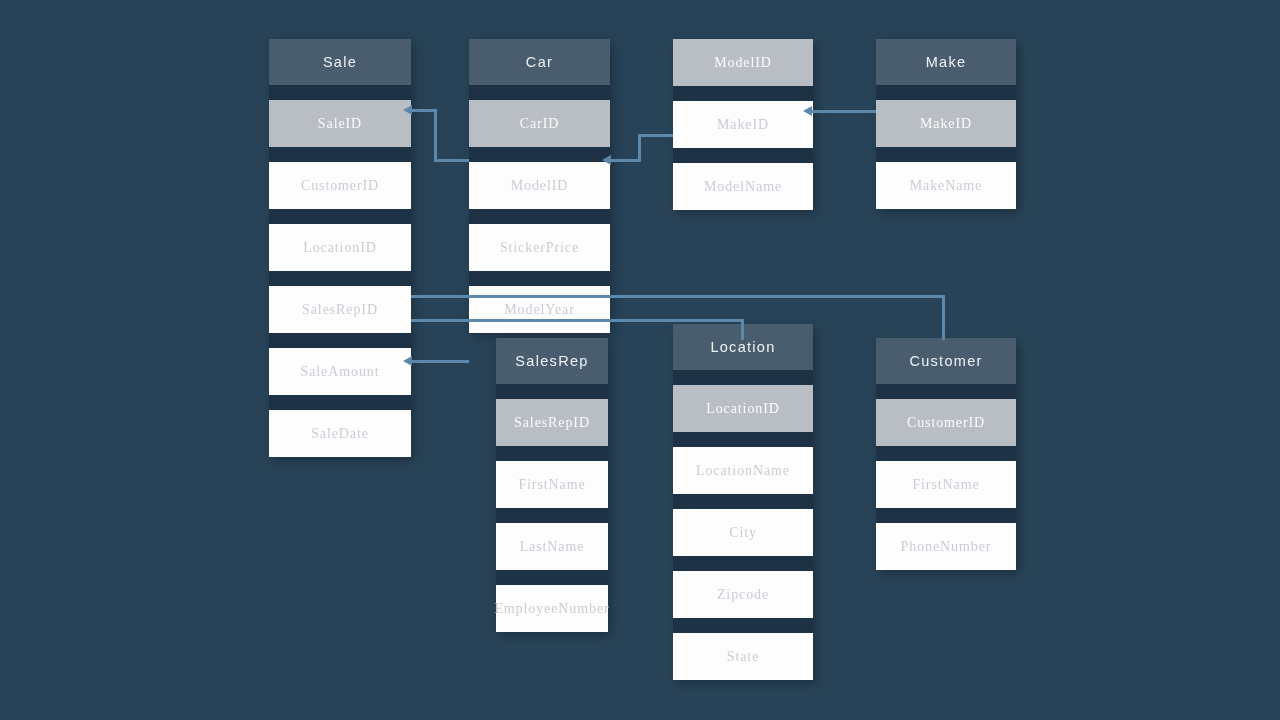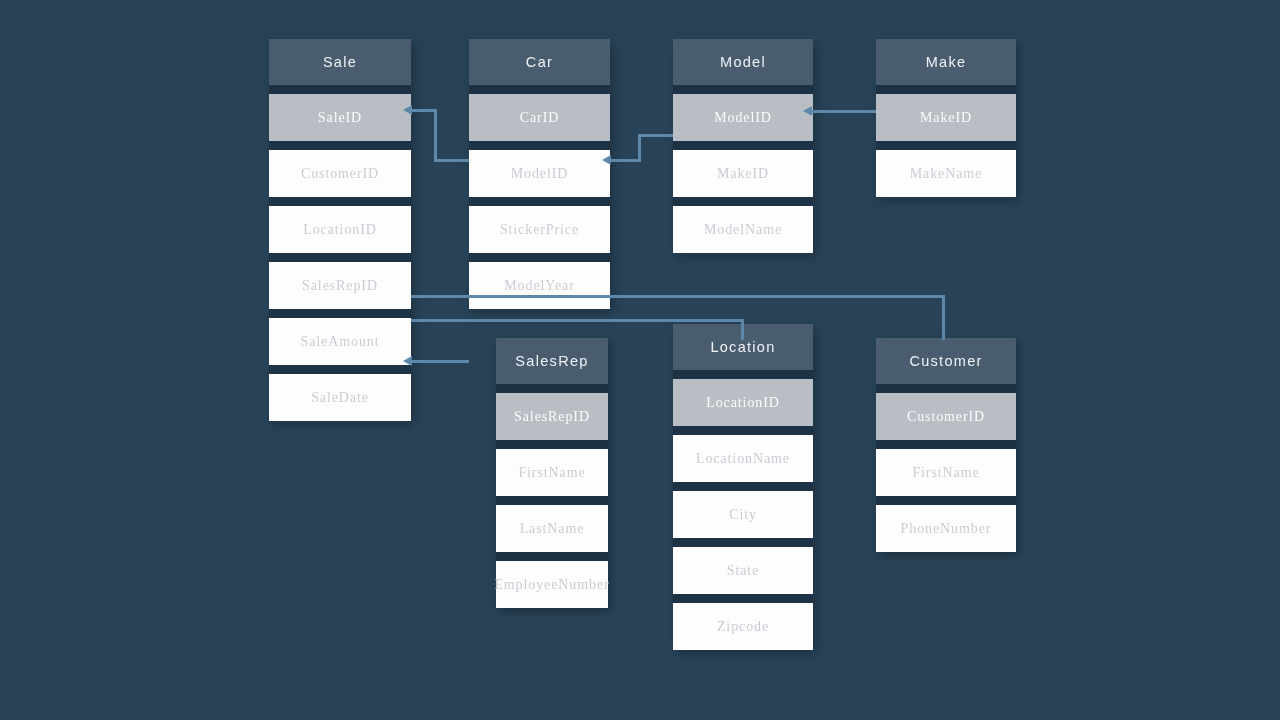--- a/index.html
+++ b/index.html
@@ -19,21 +19,21 @@
     position: relative;
     width: 1280px;
     height: 720px;
     background: var(--bg);
     overflow: hidden;
   }
   .tbl {
     position: absolute;
     display: flex;
     flex-direction: column;
-    gap: 9px;
+    gap: 15px;
     background: var(--sep);
     box-shadow: 3px 4px 10px rgba(0, 0, 0, 0.28);
     z-index: 1;
   }
   .tbl-header {
     height: 46px;
     background: var(--header);
     color: var(--header-text);
     display: flex;
     align-items: center;
@@ -121,23 +121,20 @@
         <span>ModelID</span>
       </div>
       <div class="row plain">
         <span>StickerPrice</span>
       </div>
       <div class="row plain">
         <span>ModelYear</span>
       </div>
     </div>
     <div class="tbl" style="left:673px;top:39px;width:140px">
-      <div class="tbl-header">
-        <span>Model</span>
-      </div>
       <div class="row key">
         <span>ModelID</span>
       </div>
       <div class="row plain">
         <span>MakeID</span>
       </div>
       <div class="row plain">
         <span>ModelName</span>
       </div>
     </div>
@@ -176,24 +173,24 @@
       <div class="row key">
         <span>LocationID</span>
       </div>
       <div class="row plain">
         <span>LocationName</span>
       </div>
       <div class="row plain">
         <span>City</span>
       </div>
       <div class="row plain">
+        <span>Zipcode</span>
+      </div>
+      <div class="row plain">
         <span>State</span>
-      </div>
-      <div class="row plain">
-        <span>Zipcode</span>
       </div>
     </div>
     <div class="tbl" style="left:876px;top:338px;width:140px">
       <div class="tbl-header">
         <span>Customer</span>
       </div>
       <div class="row key">
         <span>CustomerID</span>
       </div>
       <div class="row plain">

